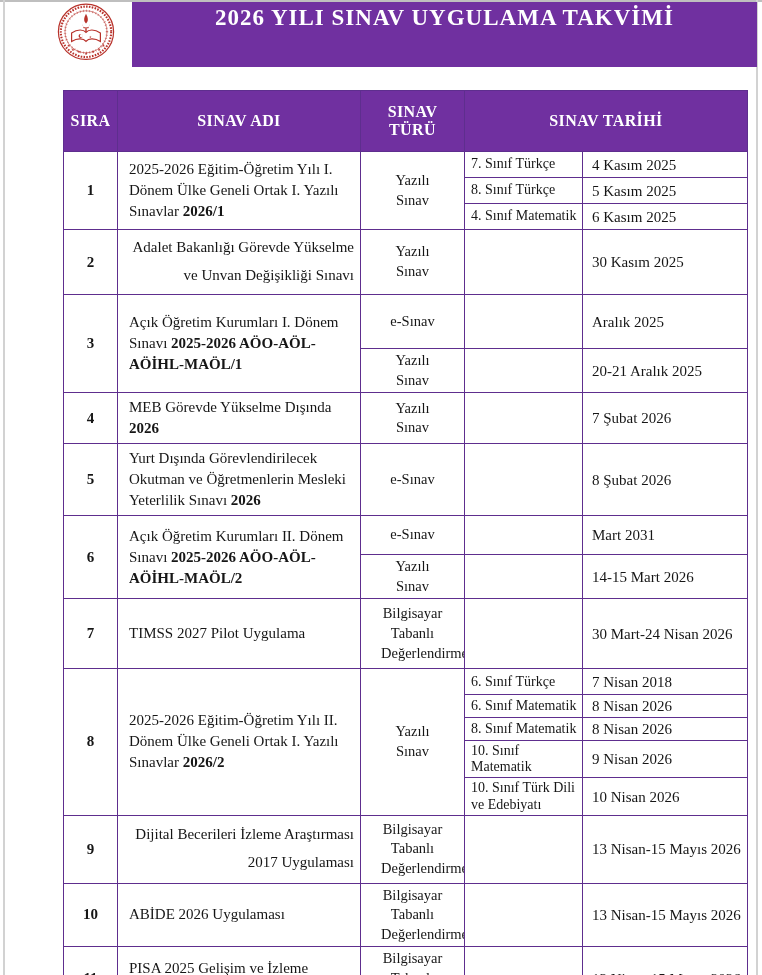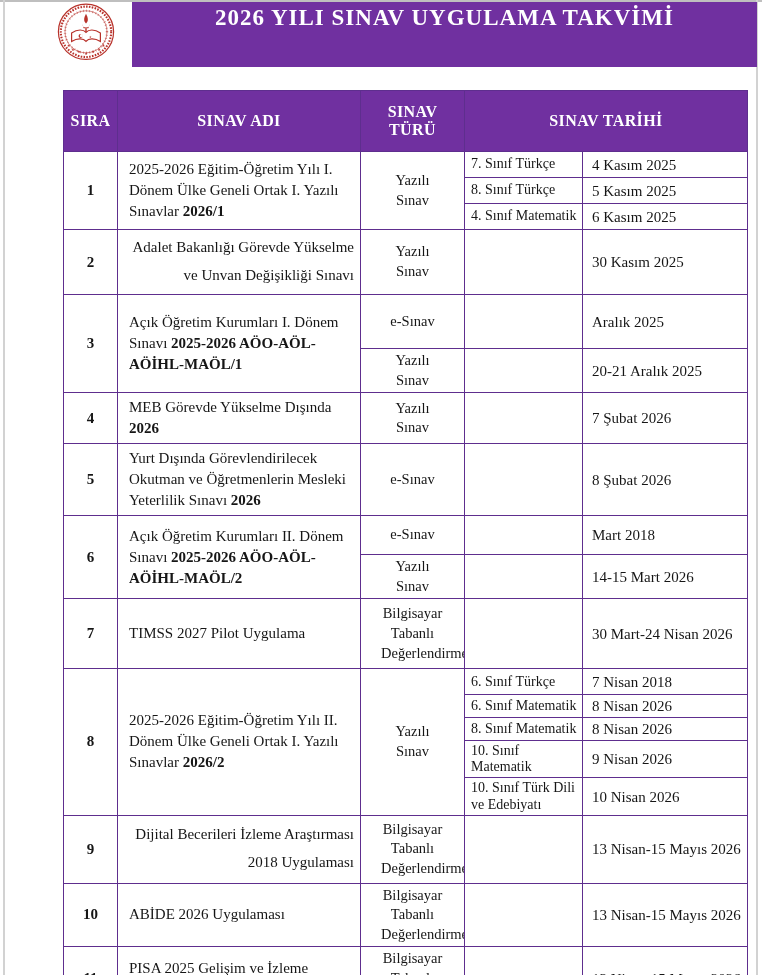--- a/index.html
+++ b/index.html
@@ -200,21 +200,21 @@
     <td class="turu">e-Sınav</td>
     <td class="subj"></td>
     <td class="date">8 Şubat 2026</td>
   </tr>
 
   <tr class="h39">
     <td class="sira" rowspan="2">6</td>
     <td class="name" rowspan="2"><span>Açık Öğretim Kurumları II. Dönem Sınavı </span><b>2025-2026 AÖO-AÖL-AÖİHL-MAÖL/2</b></td>
     <td class="turu">e-Sınav</td>
     <td class="subj"></td>
-    <td class="date">Mart 2018</td>
+    <td class="date">Mart 2031</td>
   </tr>
   <tr class="h39">
     <td class="turu">Yazılı Sınav</td>
     <td class="subj"></td>
     <td class="date">14-15 Mart 2026</td>
   </tr>
 
   <tr class="h70">
     <td class="sira">7</td>
     <td class="name">TIMSS 2027 Pilot Uygulama</td>
@@ -242,21 +242,21 @@
     <td class="subj">10. Sınıf Matematik</td>
     <td class="date">9 Nisan 2026</td>
   </tr>
   <tr class="h34">
     <td class="subj">10. Sınıf Türk Dili ve Edebiyatı</td>
     <td class="date">10 Nisan 2026</td>
   </tr>
 
   <tr class="h68">
     <td class="sira">9</td>
-    <td class="name loose">Dijital Becerileri İzleme Araştırması 2018 Uygulaması</td>
+    <td class="name loose">Dijital Becerileri İzleme Araştırması 2017 Uygulaması</td>
     <td class="turu">Bilgisayar Tabanlı Değerlendirme</td>
     <td class="subj"></td>
     <td class="date">13 Nisan-15 Mayıs 2026</td>
   </tr>
 
   <tr class="h62">
     <td class="sira">10</td>
     <td class="name">ABİDE 2026 Uygulaması</td>
     <td class="turu">Bilgisayar Tabanlı Değerlendirme</td>
     <td class="subj"></td>

